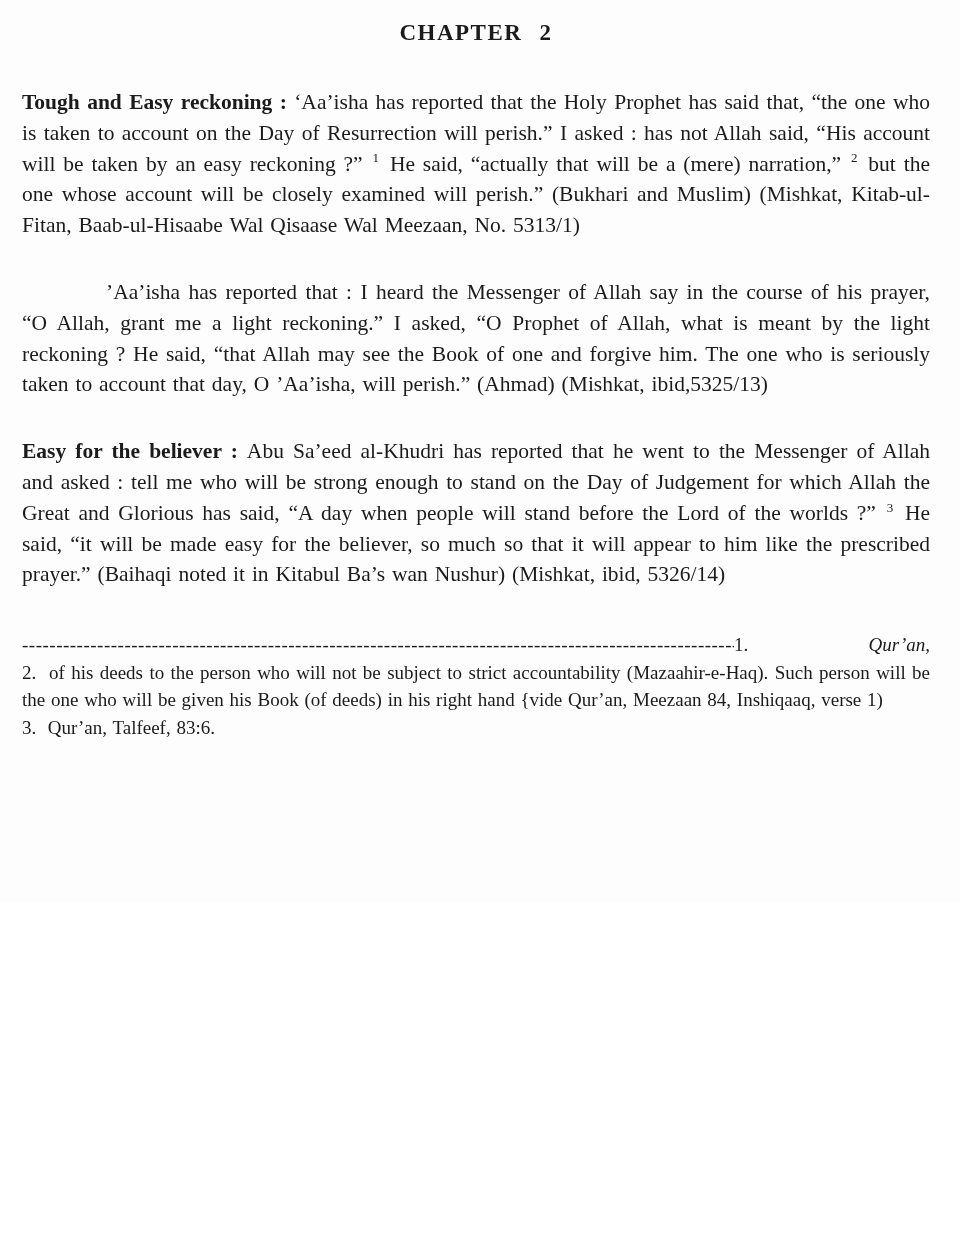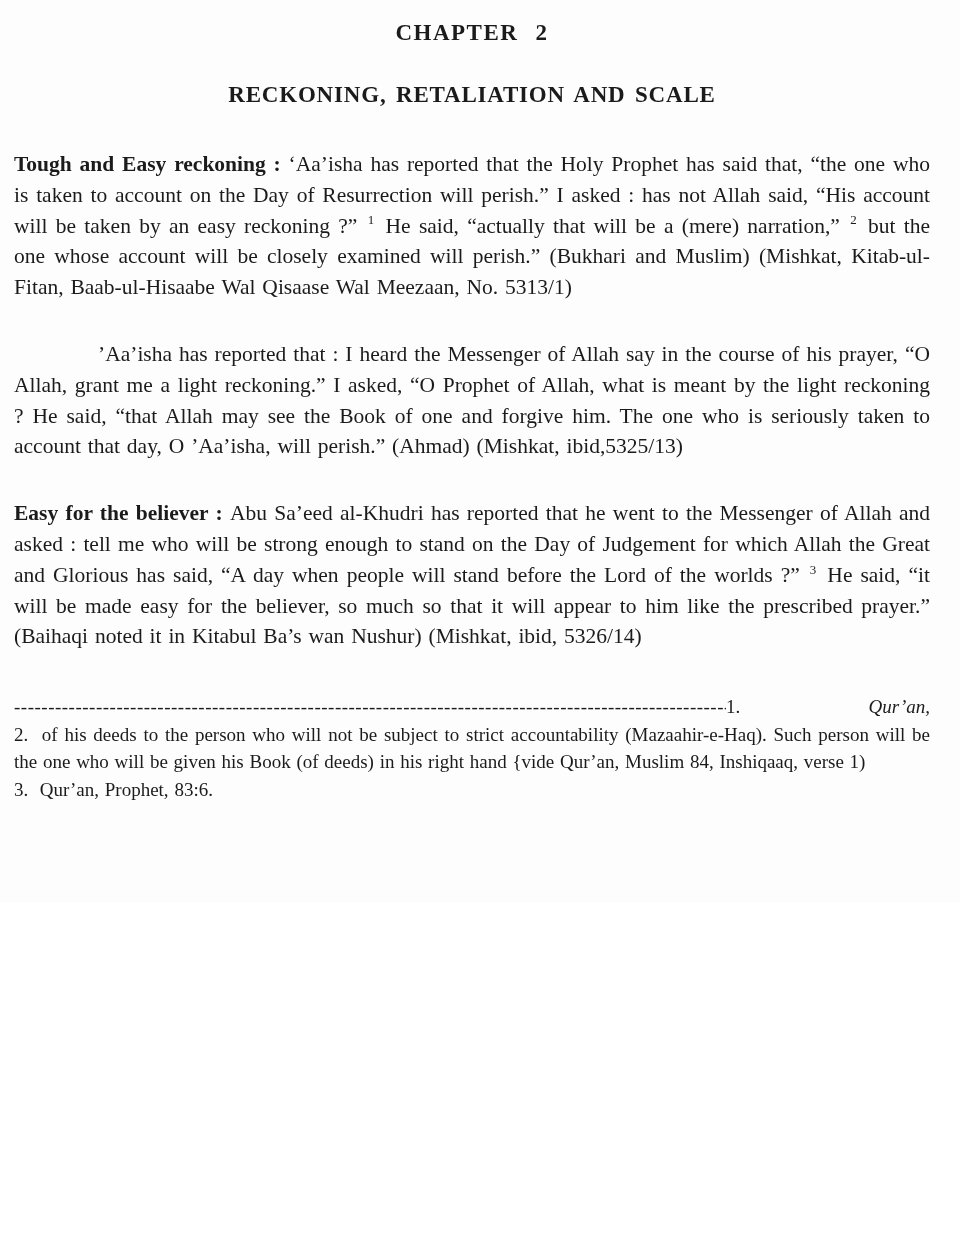--- a/index.html
+++ b/index.html
@@ -11,21 +11,21 @@
     width: 960px;
     height: 1242px;
     font-family: "Liberation Serif", "DejaVu Serif", serif;
     color: #1b1b1b;
     overflow: hidden;
   }
   .page {
     box-sizing: border-box;
     width: 960px;
     height: 903px;
-    padding: 20px 30px 0 14px;
+    padding: 20px 30px 0 22px;
     background: #fdfdfd;
   }
   .chapter-title {
     margin: 0;
     text-align: center;
     font-size: 23px;
     font-weight: bold;
     letter-spacing: 1.5px;
     word-spacing: 10px;
     line-height: 26px;
@@ -86,36 +86,35 @@
     word-spacing: 1px;
   }
 </style>
 </head>
 <body>
 
 <div class="page">
 
   <h1 class="chapter-title">CHAPTER 2</h1>
 
-  <h2 class="section-title">RECKONING, RETALIATION AND SCALE</h2>
 
   <p class="body-para first"><span class="seg-b">Tough and Easy reckoning : </span><span>‘Aa’isha has reported that the Holy Prophet has said that, “the one who is taken to account on the Day of Resurrection will perish.” I asked : has not Allah said, “His account will be taken by an easy reckoning ?” </span><sup>1</sup><span> He said, “actually that will be a (mere) narration,” </span><sup>2</sup><span> but the one whose account will be closely examined will perish.” (</span><span class="seg-i">Bukhari</span><span> and </span><span class="seg-i">Muslim</span><span>) (</span><span class="seg-i">Mishkat, Kitab-ul-Fitan, Baab-ul-Hisaabe Wal Qisaase Wal Meezaan,</span><span> No. 5313/1)</span></p>
 
   <p class="body-para indented"><span>’Aa’isha has reported that : I heard the Messenger of Allah say in the course of his prayer, “O Allah, grant me a light reckoning.” I asked, “O Prophet of Allah, what is meant by the light reckoning ? He said, “that Allah may see the Book of one and forgive him. The one who is seriously taken to account that day, O ’Aa’isha, will perish.” (</span><span class="seg-i">Ahmad</span><span>) (</span><span class="seg-i">Mishkat, ibid,</span><span>5325/13)</span></p>
 
   <p class="body-para"><span class="seg-b">Easy for the believer : </span><span>Abu Sa’eed al-Khudri has reported that he went to the Messenger of Allah and asked : tell me who will be strong enough to stand on the Day of Judgement for which Allah the Great and Glorious has said, “A day when people will stand before the Lord of the worlds ?” </span><sup>3</sup><span> He said, “it will be made easy for the believer, so much so that it will appear to him like the prescribed prayer.” (</span><span class="seg-i">Baihaqi</span><span> noted it in </span><span class="seg-i">Kitabul Ba’s wan Nushur</span><span>) (</span><span class="seg-i">Mishkat, ibid,</span><span> 5326/14)</span></p>
 
   <div class="footnotes">
 
     <div class="fn-sep">
       <span class="fn-dashes">------------------------------------------------------------------------------------------------------------------</span>
       <span class="fn-marker">1.</span>
       <span class="fn-ref-right">Qur’an,</span>
     </div>
 
 
-    <div class="fn-line"><span>2.&nbsp; of his deeds to the person who will not be subject to strict accountability (</span><span class="seg-i">Mazaahir-e-Haq</span><span>). Such person will be the one who will be given his Book (of deeds) in his right hand {vide </span><span class="seg-i">Qur’an, Muslim</span><span> 84, </span><span class="seg-i">Inshiqaaq</span><span>, verse 1)</span></div>
+    <div class="fn-line"><span>2.&nbsp; of his deeds to the person who will not be subject to strict accountability (</span><span class="seg-i">Mazaahir-e-Haq</span><span>). Such person will be the one who will be given his Book (of deeds) in his right hand {vide </span><span class="seg-i">Qur’an, Meezaan</span><span> 84, </span><span class="seg-i">Inshiqaaq</span><span>, verse 1)</span></div>
 
-    <div class="fn-line"><span>3.&nbsp; </span><span class="seg-i">Qur’an, Prophet,</span><span> 83:6.</span></div>
+    <div class="fn-line"><span>3.&nbsp; </span><span class="seg-i">Qur’an, Talfeef,</span><span> 83:6.</span></div>
 
   </div>
 
 </div>
 
 </body></html>

